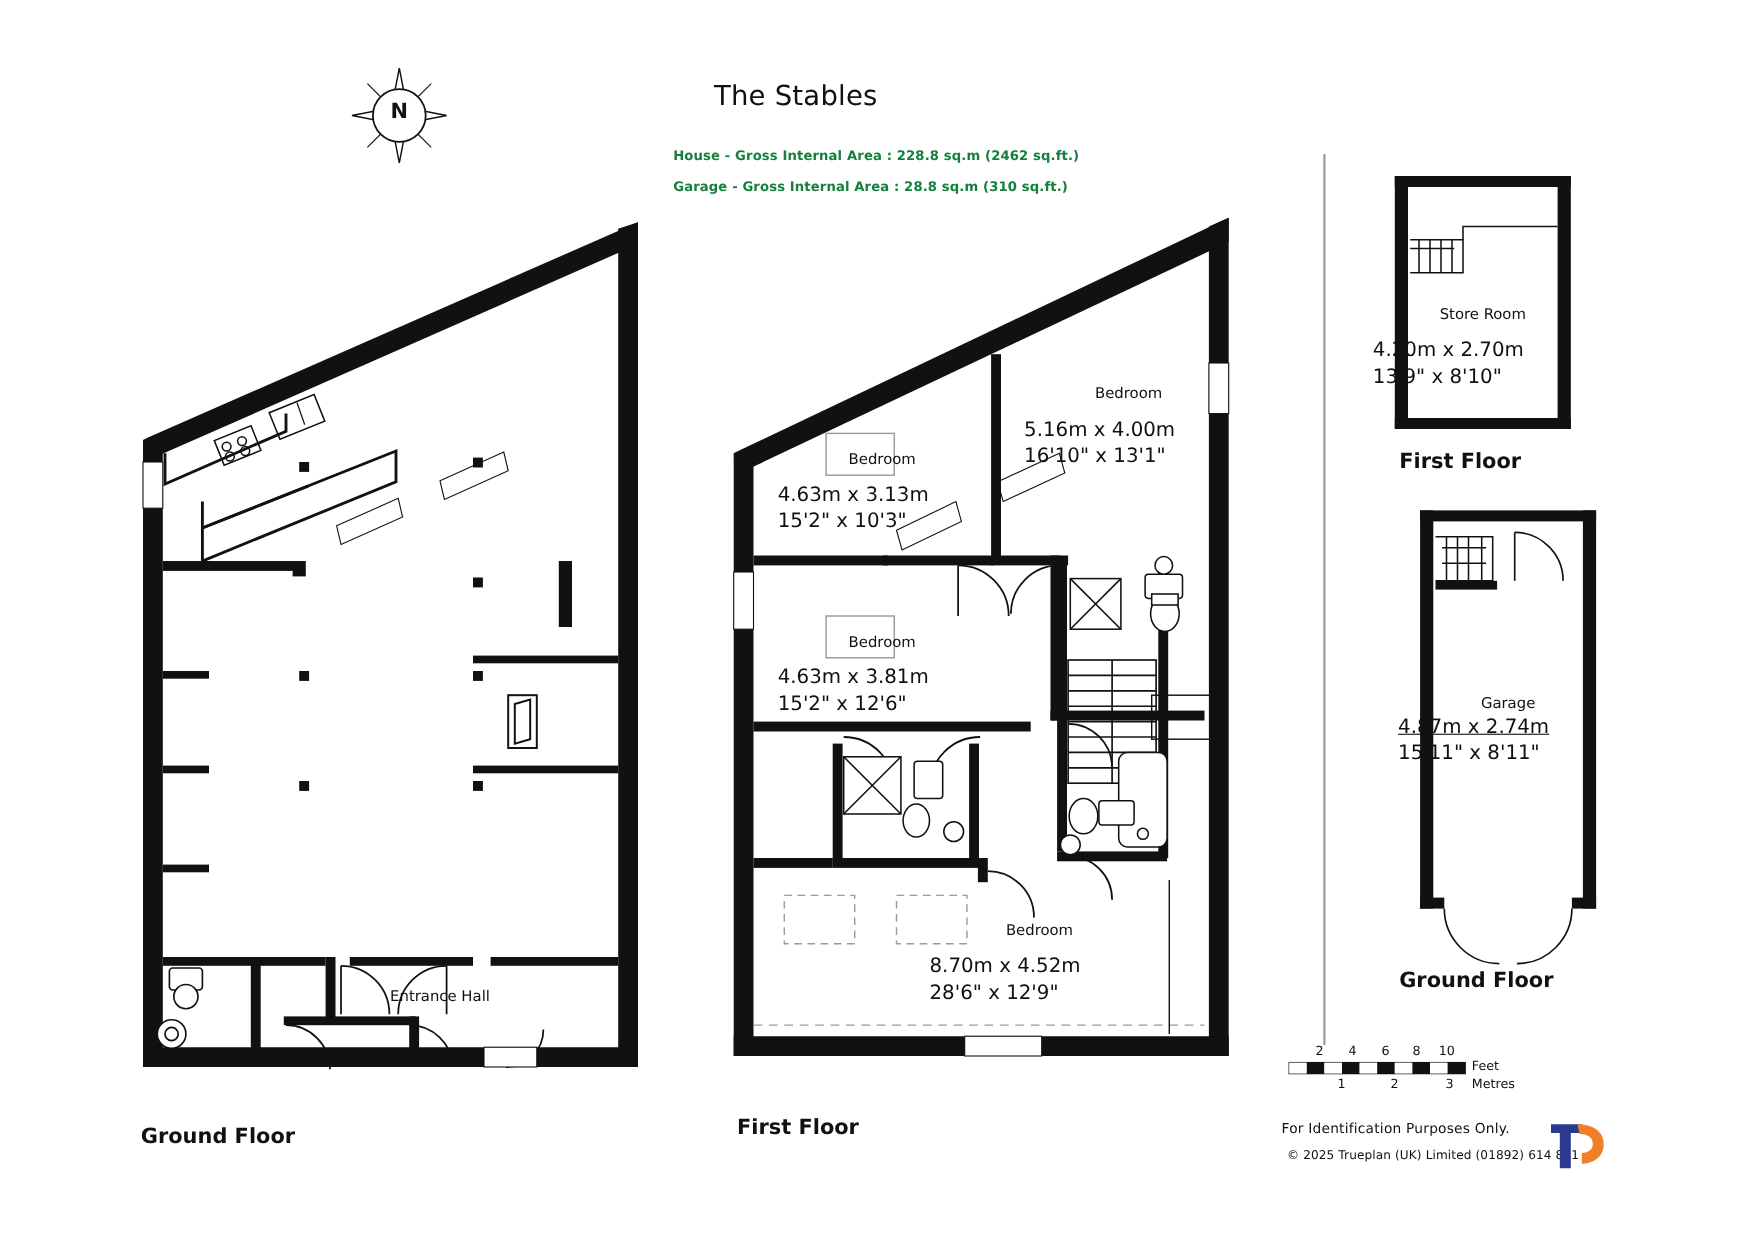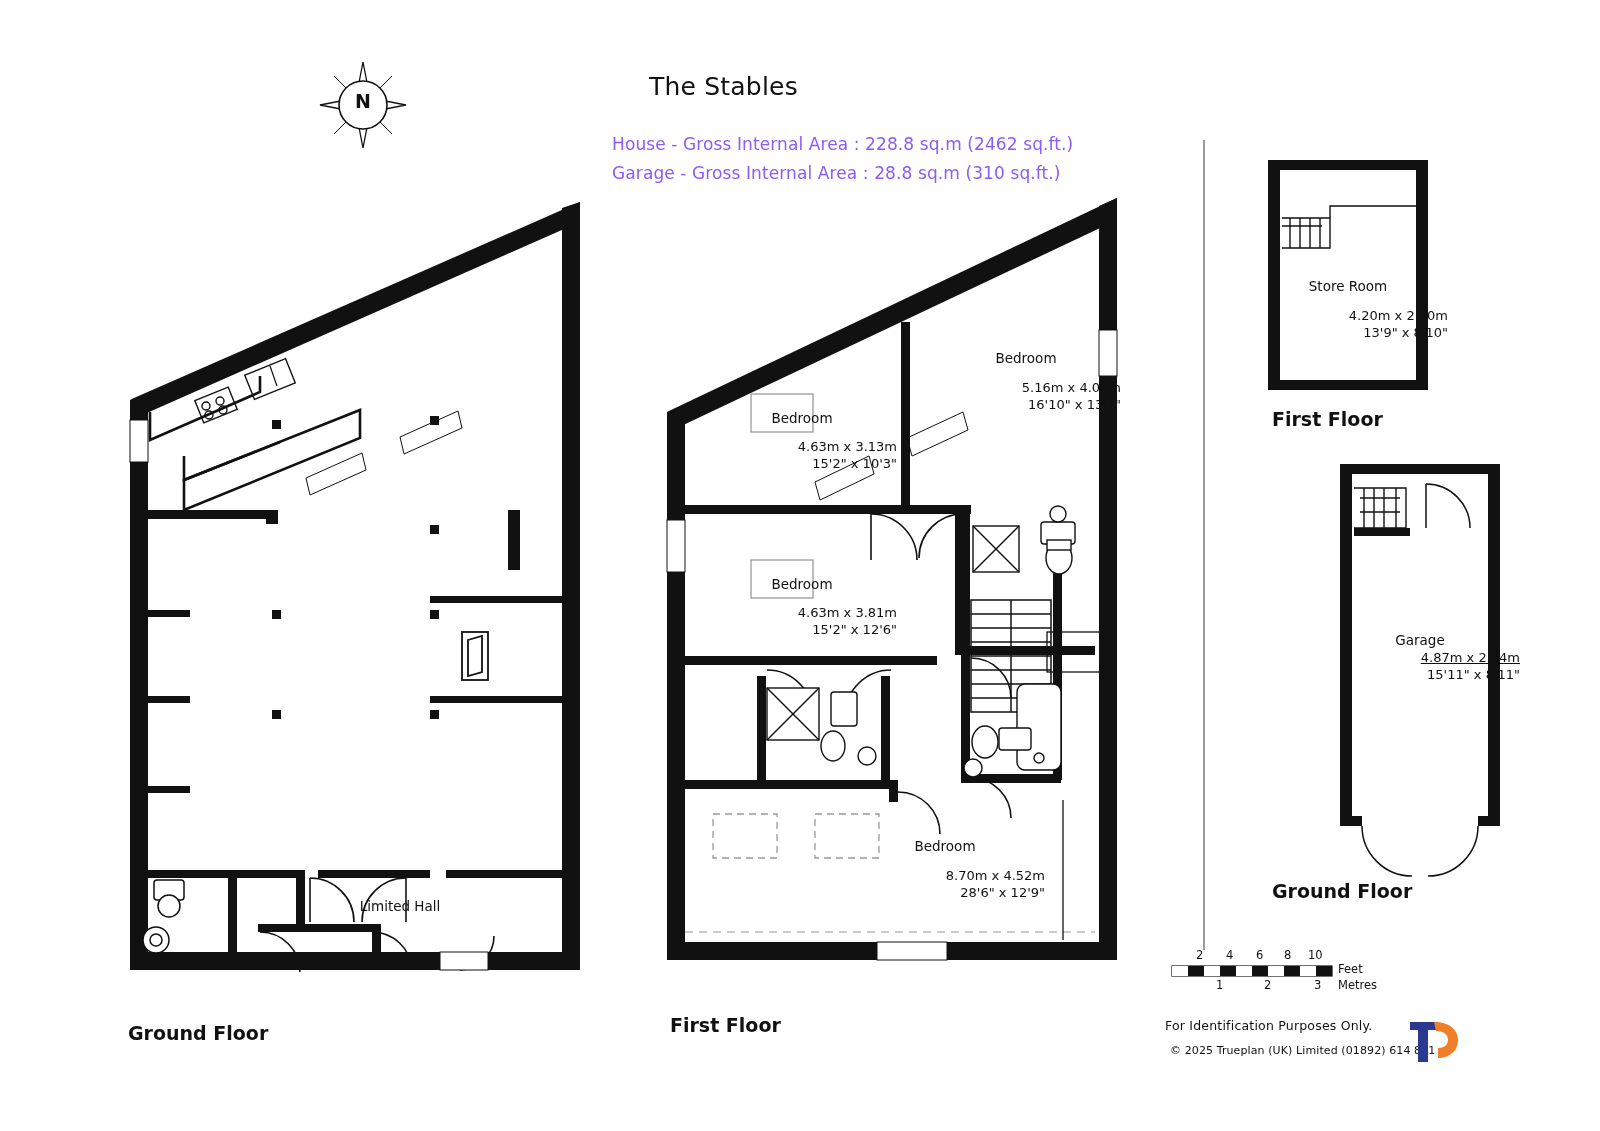--- a/index.html
+++ b/index.html
@@ -6,24 +6,24 @@
   body{
     width:1600px;height:1131px;background:#ffffff;
     font-family:"DejaVu Sans", sans-serif;
     color:#1a1a1a;position:relative;overflow:hidden;
   }
   .root{position:absolute;left:0;top:0;width:1600px;height:1131px;}
   .abs{position:absolute;}
 
   
   .title{font-size:25px;letter-spacing:.2px;color:#111;}
-  .area-line{font-size:17px;font-weight:normal;color:#8b5cf6;letter-spacing:.1px;}
+  .area-line{font-size:12px;font-weight:bold;color:#15803d;letter-spacing:.1px;}
   .floor-label{font-size:19px;font-weight:bold;color:#111;}
   .room-name{font-size:13.5px;color:#111;text-align:center;line-height:1.25;}
-  .room-dim{font-size:13px;color:#111;text-align:right;line-height:1.35;}
+  .room-dim{font-size:18px;color:#111;text-align:left;line-height:1.35;}
   .tiny{font-size:11.5px;color:#111;}
   .footer-1{font-size:12.5px;color:#111;letter-spacing:.2px;}
   .footer-2{font-size:11px;color:#111;letter-spacing:.1px;}
   .hairline{background:#9a9a9a;}
   svg{display:block;overflow:visible;}
 </style>
 </head>
 <body>
 
 <div class="root">
@@ -142,21 +142,21 @@
       <g stroke="#111" stroke-width="1.5" fill="#fff">
         <rect x="44" y="700" width="30" height="20" rx="3"></rect>
         <circle cx="59" cy="726" r="11"></circle>
         <circle cx="46" cy="760" r="13"></circle>
         <circle cx="46" cy="760" r="6"></circle>
       </g>
 
       <rect x="330" y="772" width="48" height="18" fill="#ffffff" stroke="#111" stroke-width="1"></rect>
     </svg>
 
-    <div class="abs room-name" style="left:200px;top:718px;width:180px;">Limited Hall</div>
+    <div class="abs room-name" style="left:200px;top:718px;width:180px;">Entrance Hall</div>
   </div>
 
   <div class="abs floor-label" style="left:128px;top:1022px;">Ground Floor</div>
 
   <div class="abs" style="left:655px;top:180px;width:500px;height:830px;">
     <svg width="500" height="830" viewBox="0 0 500 830">
 
       <g fill="#111">
         <polygon points="12,232 16,230 462,18 462,40 22,248"></polygon>
         <polygon points="12,232 30,238 30,780 12,780"></polygon>
@@ -315,21 +315,21 @@
       </g>
     </svg>
     <div class="abs" style="left:-20px;top:118px;width:200px;">
       <div class="room-name">Store Room</div>
       <div class="room-dim" style="margin-top:12px;">4.20m  x  2.70m</div>
       <div class="room-dim">13'9"  x  8'10"</div>
     </div>
   </div>
   <div class="abs floor-label" style="left:1272px;top:408px;">First Floor</div>
 
-  <div class="abs" style="left:1340px;top:464px;width:173px;height:380px;">
+  <div class="abs" style="left:1291px;top:464px;width:173px;height:380px;">
     <svg width="160" height="380" viewBox="0 0 160 380">
       <g fill="#111">
         <rect x="0" y="0" width="160" height="10"></rect>
         <rect x="0" y="0" width="12" height="362"></rect>
         <rect x="148" y="0" width="12" height="362"></rect>
 
         <rect x="0" y="352" width="22" height="10"></rect>
         <rect x="138" y="352" width="22" height="10"></rect>
       </g>
 

